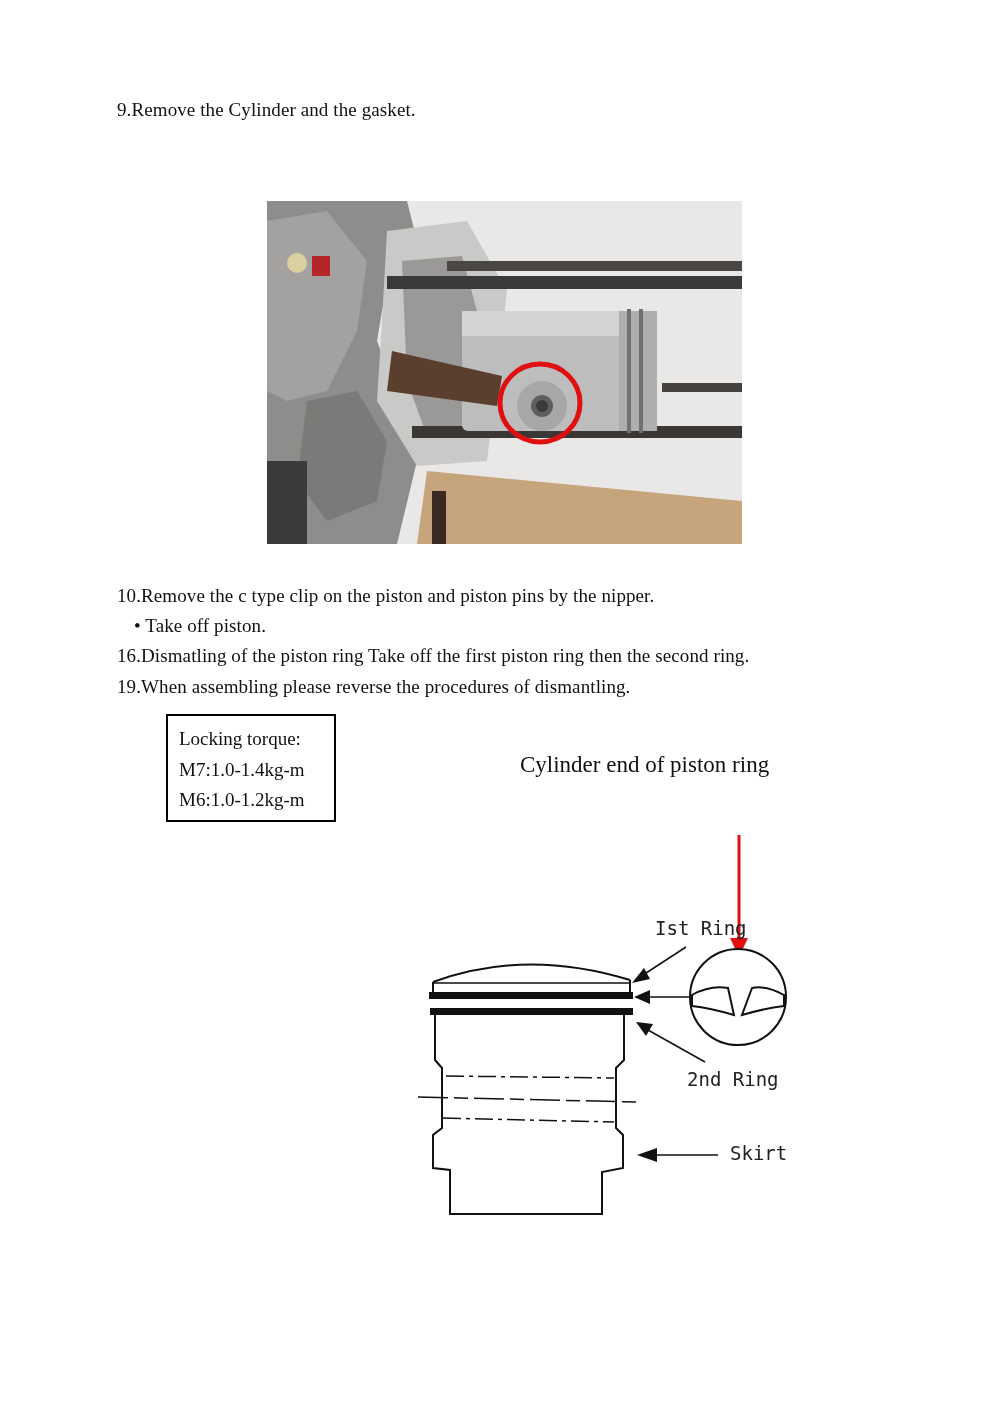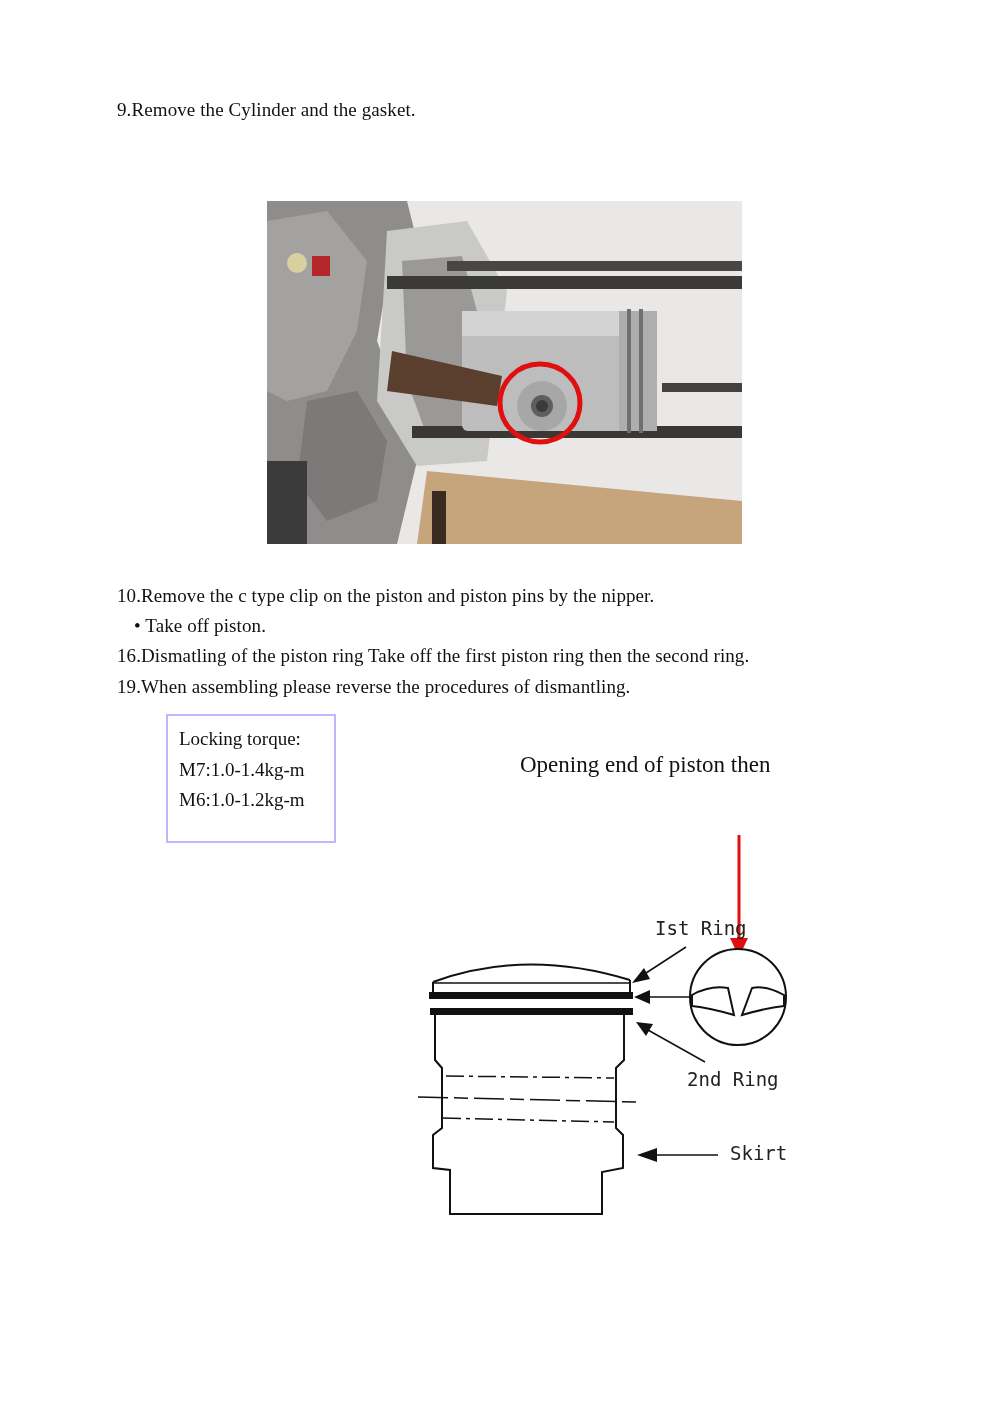--- a/index.html
+++ b/index.html
@@ -6,21 +6,21 @@
   body { width: 1000px; height: 1412px; position: relative; overflow: hidden;
          font-family: "Liberation Serif", "DejaVu Serif", serif; color: #111; }
   .abs { position: absolute; }
   .txt { font-size: 19px; line-height: 22px; white-space: nowrap; letter-spacing: 0.1px; }
   #step9 { left: 117px; top: 99px; }
   #photo { left: 267px; top: 201px; width: 475px; height: 343px; overflow: hidden; background: #8f8f8f; }
   #step10 { left: 117px; top: 585px; text-align: center; }
   #bullet { left: 134px; top: 615px; }
   #step11 { left: 117px; top: 645px; }
   #step12 { left: 117px; top: 676px; }
-  #torque-box { left: 166px; top: 714px; width: 170px; height: 129px; border: 2px solid #c4b5fd; box-sizing: border-box; }
+  #torque-box { left: 166px; top: 714px; width: 170px; height: 108px; border: 2px solid #000000; box-sizing: border-box; }
   #torque-box .line { position: absolute; left: 11px; font-size: 19px; line-height: 22px; white-space: nowrap; }
   #opening-label { left: 520px; top: 752px; font-family: "Liberation Serif", serif; font-size: 23px; line-height: 26px; white-space: nowrap; }
   #diagram { left: 410px; top: 830px; width: 400px; height: 400px; }
   .diag-label { font-family: "DejaVu Sans Mono", "Liberation Mono", monospace; font-size: 19px; fill: #222; }
 </style>
 </head>
 <body>
 
 <div id="step9" class="abs txt">9.Remove the Cylinder and the gasket.</div>
 
@@ -69,21 +69,21 @@
 <div id="bullet" class="abs txt">• Take off piston.</div>
 <div id="step11" class="abs txt">16.Dismatling of the piston ring Take off the first piston ring then the second ring.</div>
 <div id="step12" class="abs txt">19.When assembling please reverse the procedures of dismantling.</div>
 
 <div id="torque-box" class="abs">
   <div class="line" style="top:12px;">Locking torque:</div>
   <div class="line" style="top:43px;">M7:1.0-1.4kg-m</div>
   <div class="line" style="top:73px;">M6:1.0-1.2kg-m</div>
 </div>
 
-<div id="opening-label" class="abs">Opening end of piston then</div>
+<div id="opening-label" class="abs">Cylinder end of piston ring</div>
 
 <div id="diagram" class="abs">
   <svg width="400" height="400" viewBox="0 0 400 400" xmlns="http://www.w3.org/2000/svg">
 
     <g>
       <line x1="329" y1="5" x2="329" y2="112" stroke="#e01010" stroke-width="3"></line>
       <polygon points="320,108 338,108 329,127" fill="#e01010"></polygon>
     </g>
 
     <path d="M23,152 Q115,118 220,150" fill="none" stroke="#111" stroke-width="2"></path>

